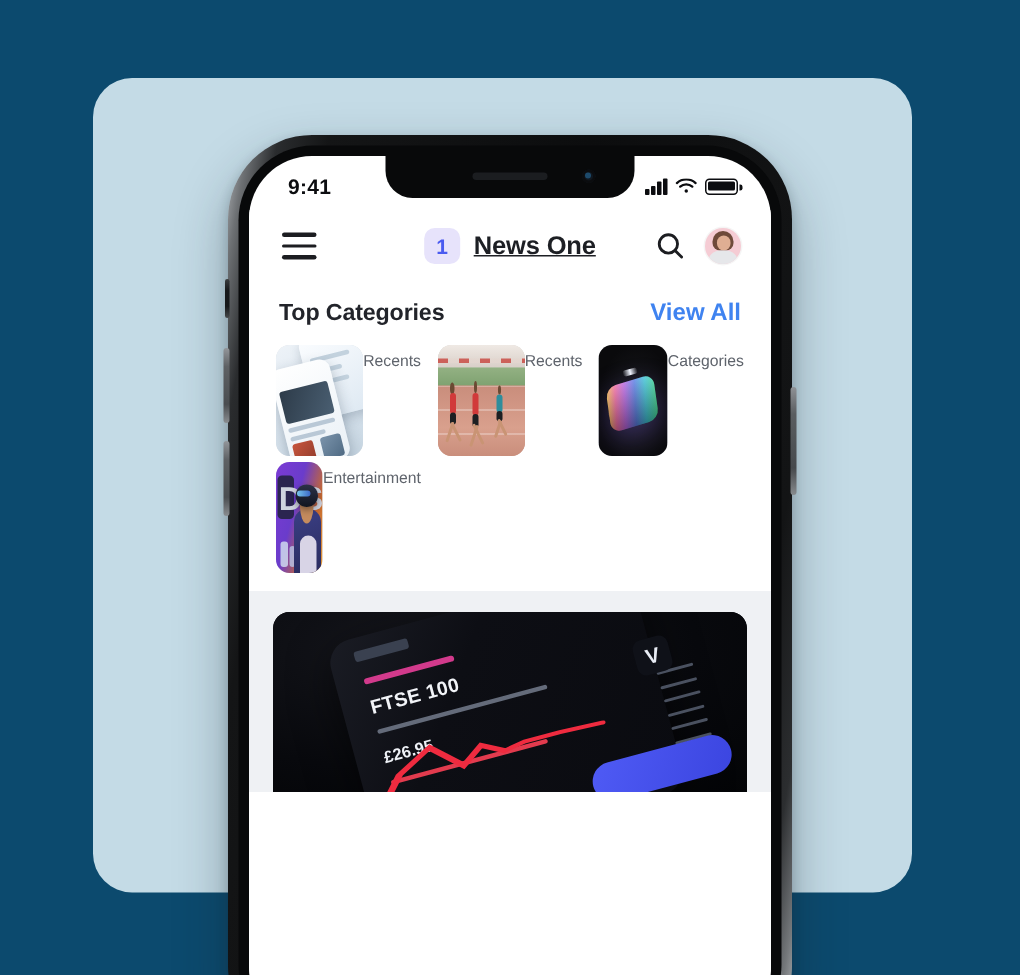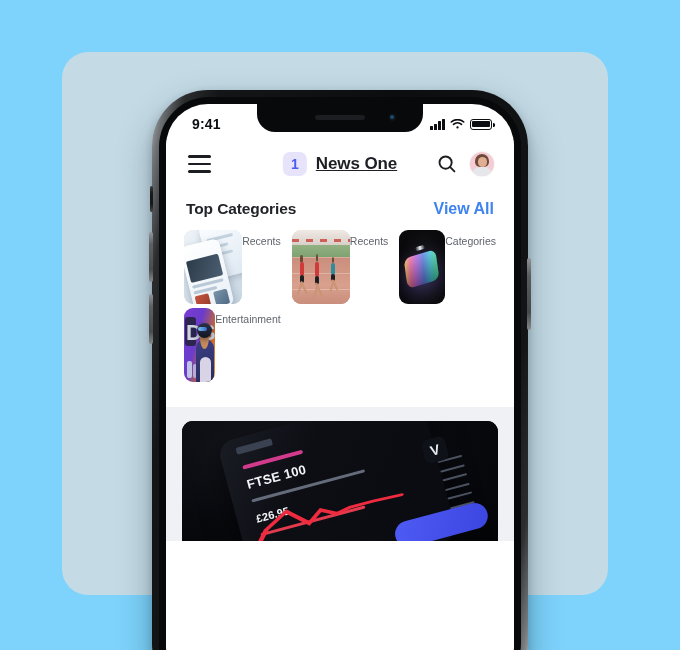--- a/index.html
+++ b/index.html
@@ -12,21 +12,21 @@
     overflow: hidden;
     font-family: "Liberation Sans", sans-serif;
     background: #4c6b76;
   }
 
   
   #stage {
     position: relative;
     width: 680px;
     height: 650px;
-    background: #7dd3fc;
+    background: #0c4a6e;
   }
 
   
   #blue-card {
     position: absolute;
     left: 62px;
     top: 52px;
     width: 546px;
     height: 543px;
     background: #c4dbe6;
@@ -244,21 +244,21 @@
     background: #e6e7ea;
   }
 
   
   #content {
     background: #fff;
     height: calc(100% - 80px);
     overflow: hidden;
   }
   #categories-section {
-    padding: 8px 18px 25px 18px;
+    padding: 8px 18px 12px 18px;
     background: #fff;
   }
   #cat-header {
     display: flex;
     align-items: baseline;
     justify-content: space-between;
     padding: 4px 2px 12px 2px;
   }
   #cat-title {
     font-size: 15.5px;

